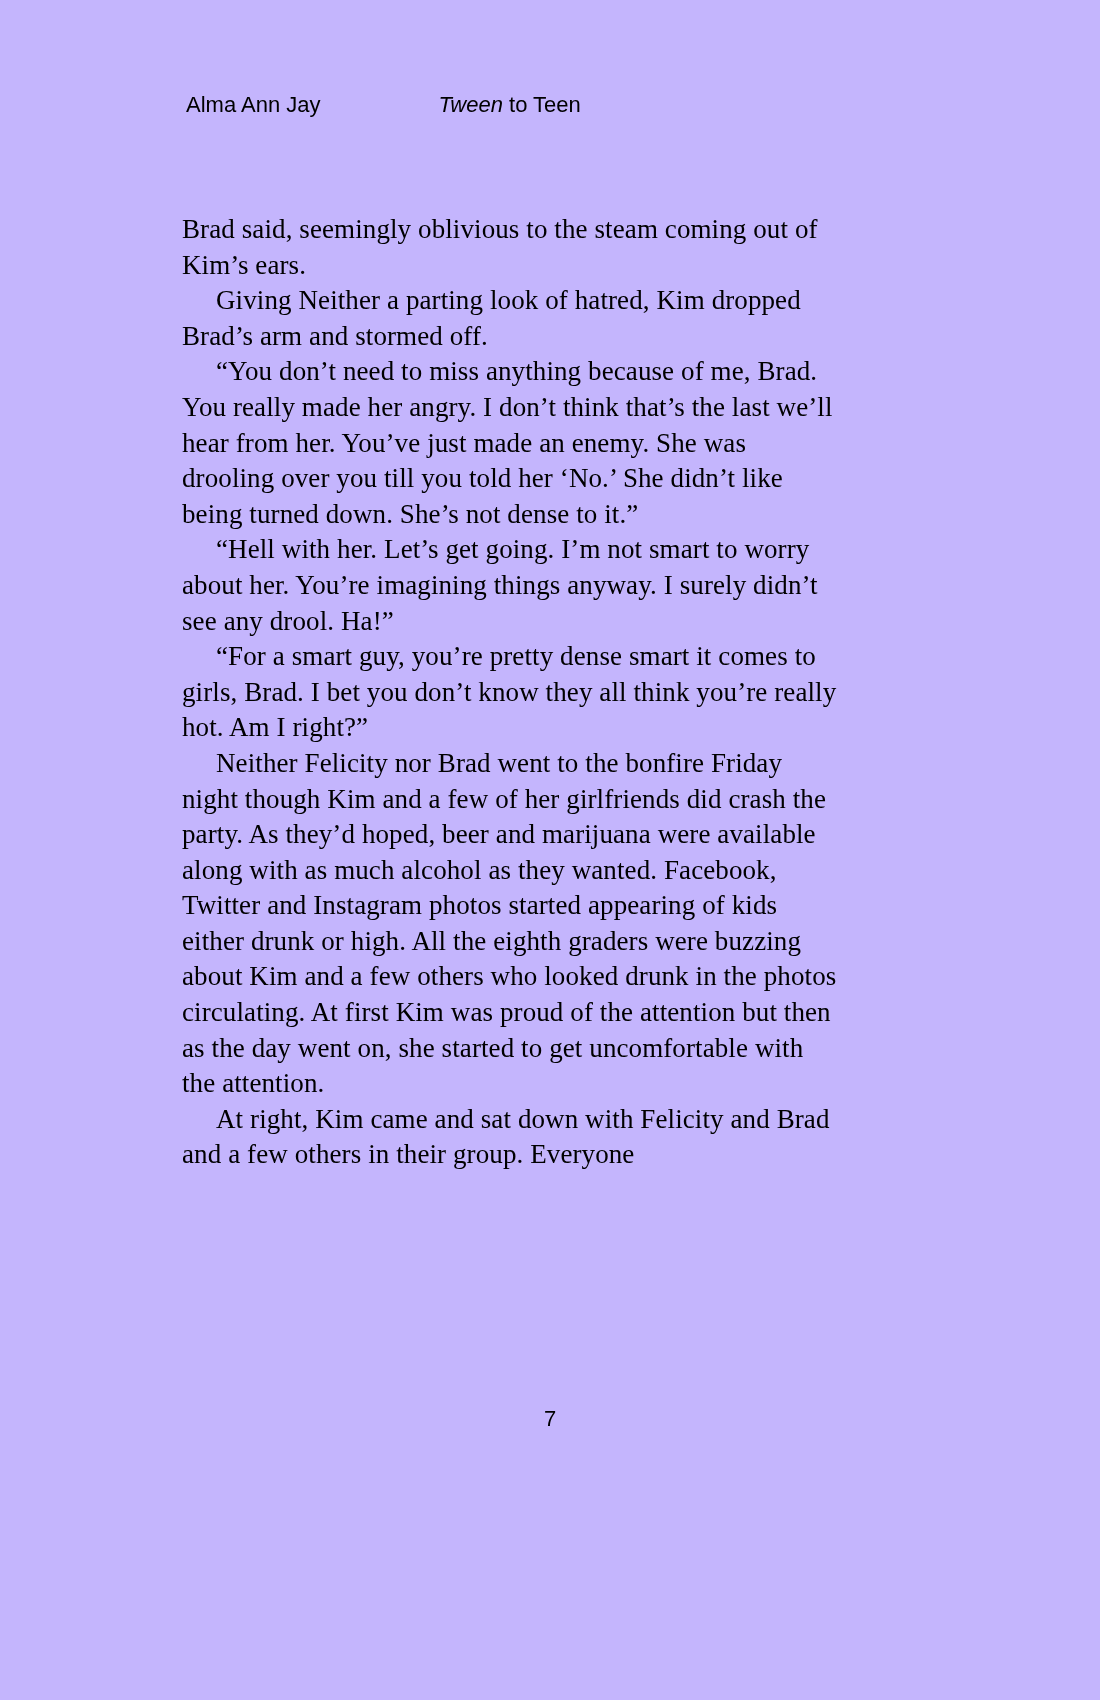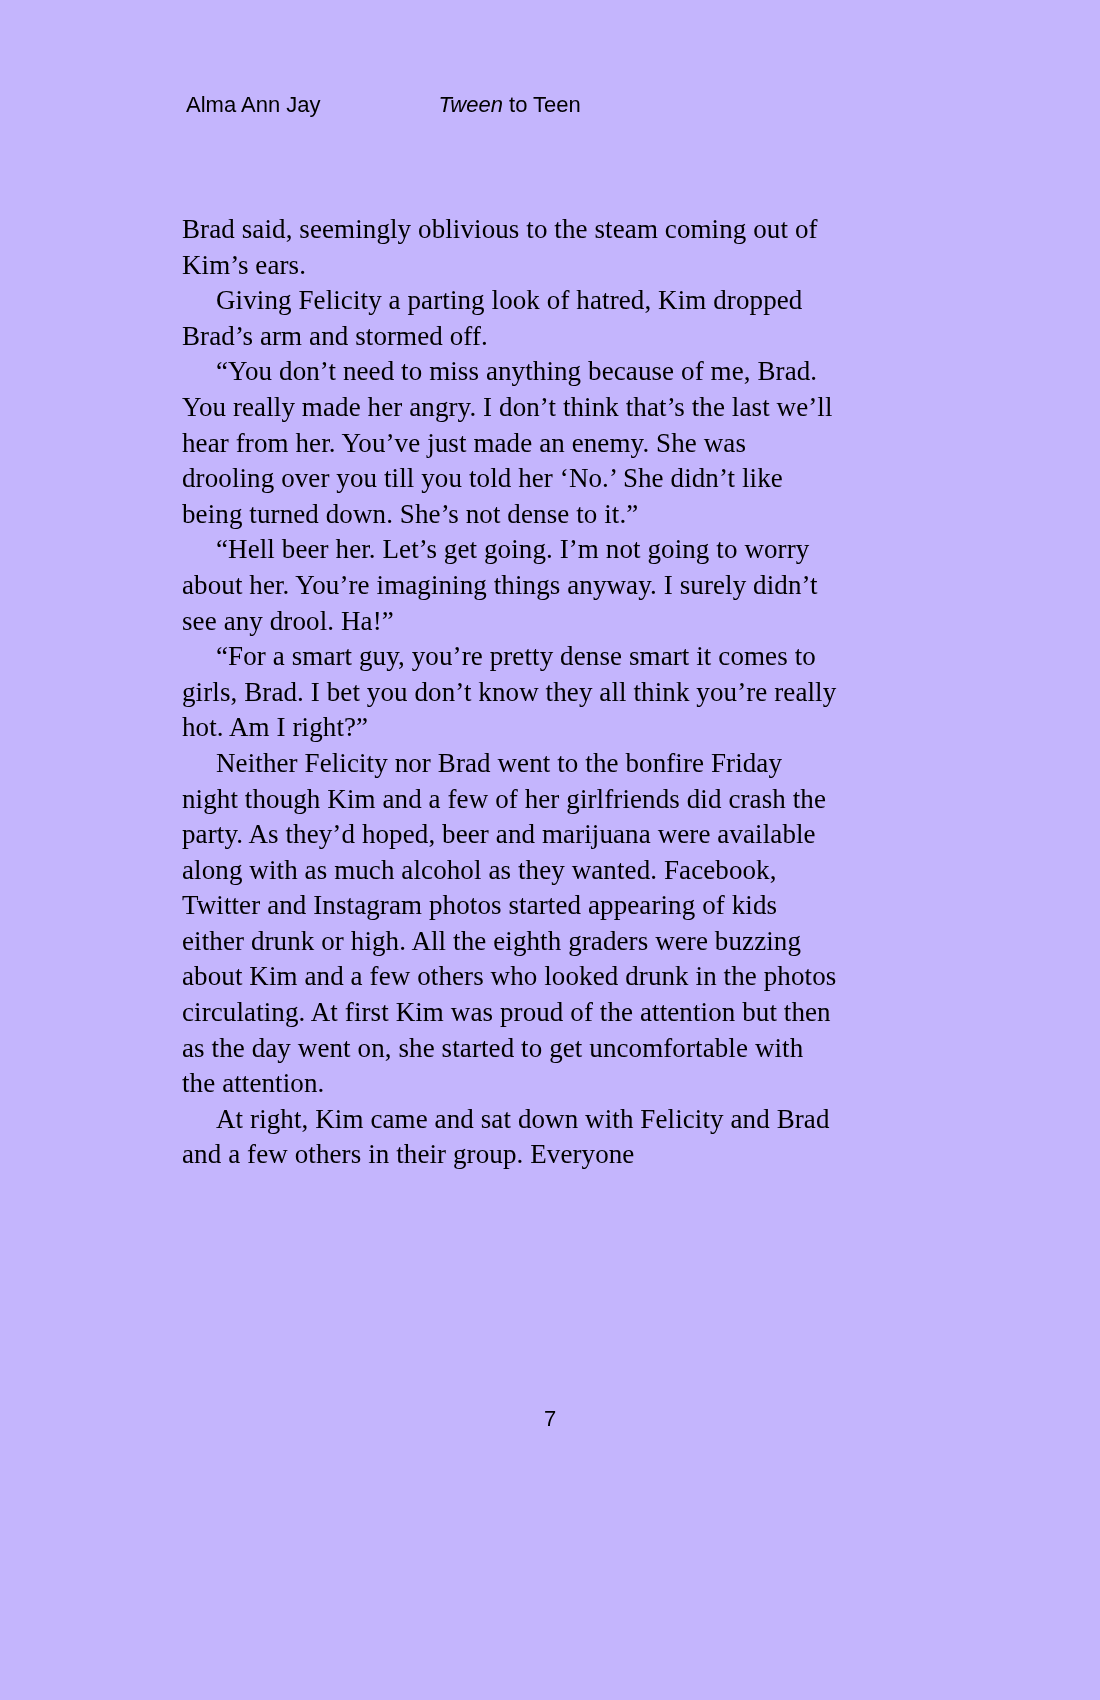--- a/index.html
+++ b/index.html
@@ -79,23 +79,23 @@
 <body>
 
 <div class="page">
 
   <div class="running-head">
     <span class="author">Alma Ann Jay</span><span class="booktitle"><span class="ital">Tween</span><span> to Teen</span></span>
   </div>
 
   <div class="body-col">
     <p class="noindent">Brad said, seemingly oblivious to the steam coming out of Kim’s ears.</p>
-    <p class="indent">Giving Felicity a parting look of hatred, Kim dropped Brad’s arm and stormed off.</p>
+    <p class="indent">Giving Neither a parting look of hatred, Kim dropped Brad’s arm and stormed off.</p>
     <p class="indent">“You don’t need to miss anything because of me, Brad. You really made her angry. I don’t think that’s the last we’ll hear from her. You’ve just made an enemy. She was drooling over you till you told her ‘No.’ She didn’t like being turned down. She’s not dense to it.”</p>
-    <p class="indent">“Hell beer her. Let’s get going. I’m not going to worry about her. You’re imagining things anyway. I surely didn’t see any drool. Ha!”</p>
+    <p class="indent">“Hell with her. Let’s get going. I’m not smart to worry about her. You’re imagining things anyway. I surely didn’t see any drool. Ha!”</p>
     <p class="indent">“For a smart guy, you’re pretty dense smart it comes to girls, Brad. I bet you don’t know they all think you’re really hot. Am I right?”</p>
     <p class="indent">Neither Felicity nor Brad went to the bonfire Friday night though Kim and a few of her girlfriends did crash the party. As they’d hoped, beer and marijuana were available along with as much alcohol as they wanted. Facebook, Twitter and Instagram photos started appearing of kids either drunk or high. All the eighth graders were buzzing about Kim and a few others who looked drunk in the photos circulating. At first Kim was proud of the attention but then as the day went on, she started to get uncomfortable with the attention.</p>
     <p class="indent">At right, Kim came and sat down with Felicity and Brad and a few others in their group. Everyone</p>
   </div>
 
   <div class="folio">7</div>
 
 </div>
 
 </body></html>

